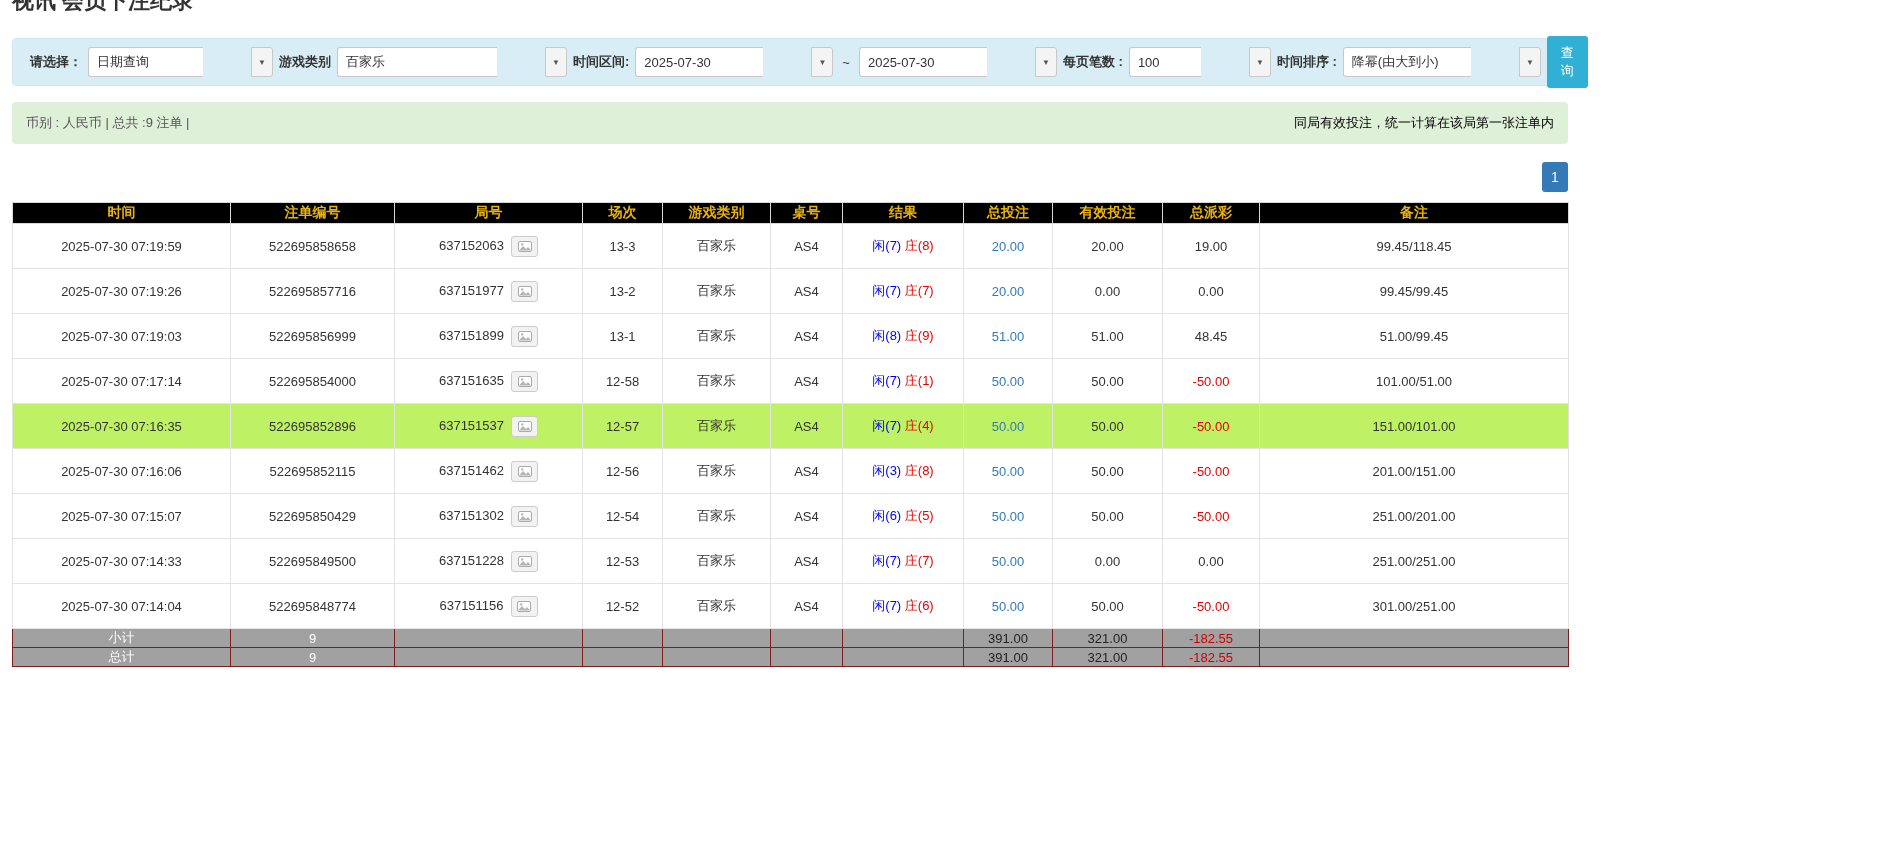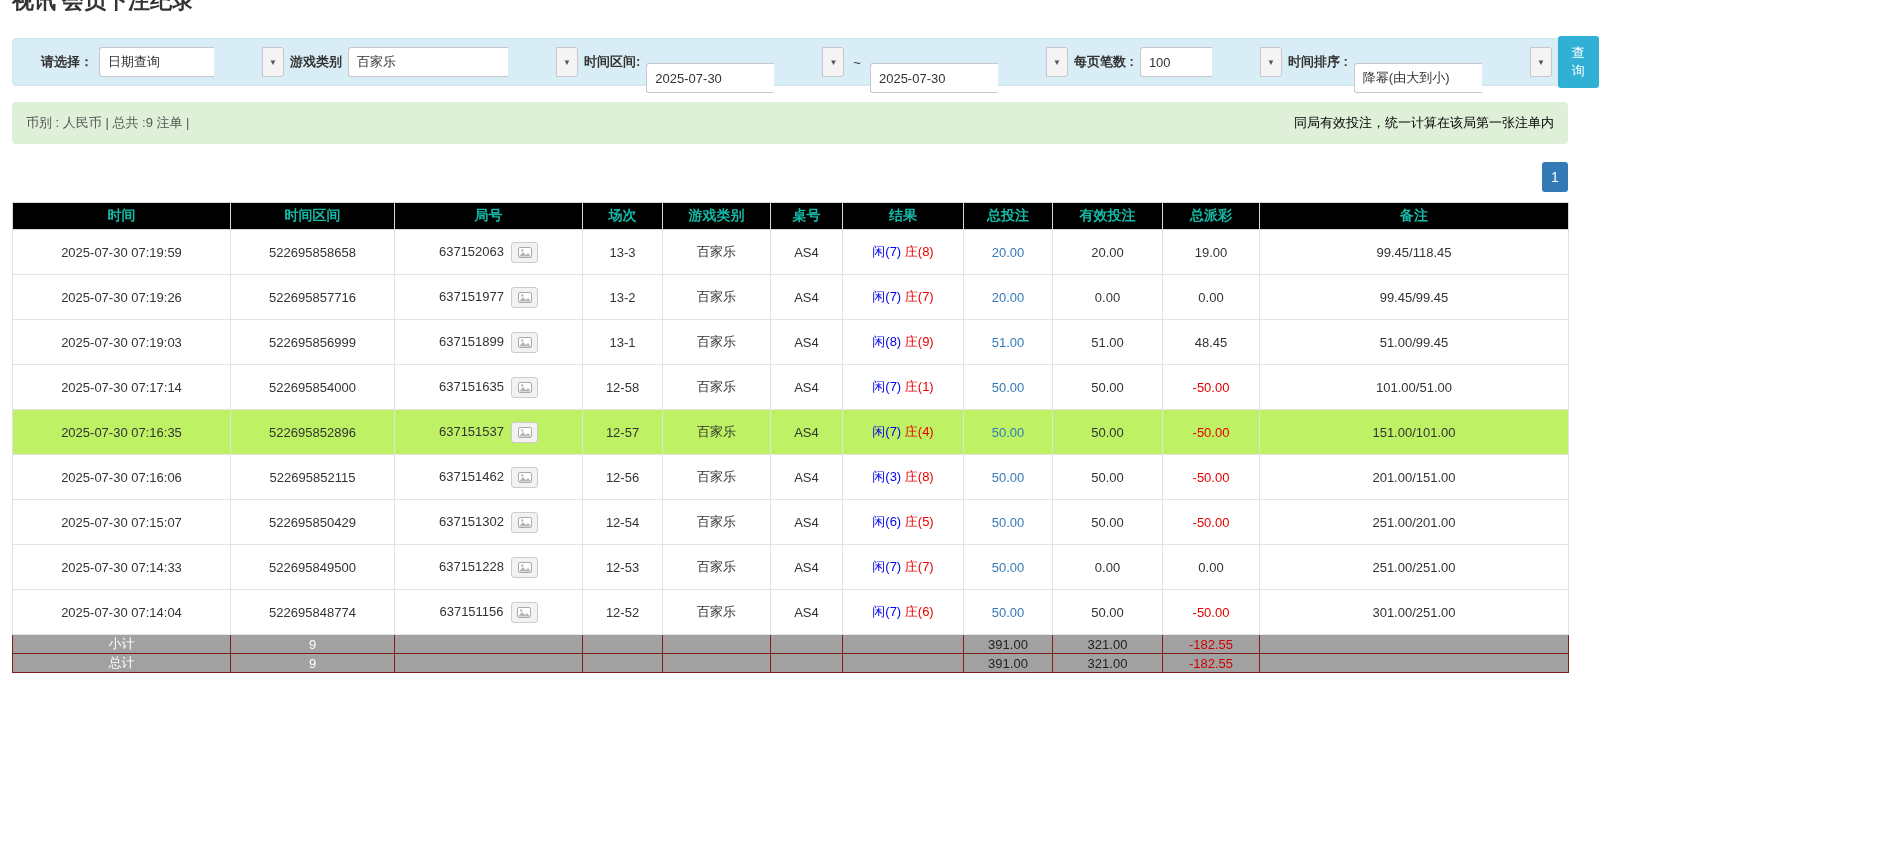--- a/index.html
+++ b/index.html
@@ -12,37 +12,37 @@
 
   .page-title {
     font-size: 22px; font-weight: bold; color: #333;
     margin-top: -14px; white-space: nowrap;
   }
 
   
   .filter-bar {
     margin-top: 22px; height: 48px;
     background: #d9edf7; border: 1px solid #cfe7f3; border-radius: 4px;
-    display: flex; align-items: center; padding: 0 28px; gap: 6px;
+    display: flex; align-items: center; padding: 0 17px; gap: 6px;
   }
   .flabel { font-size: 13px; font-weight: bold; color: #333; white-space: nowrap; }
   .combo { display: inline-flex; height: 30px; gap: 48px; }
   .combo input {
     height: 30px; border: 1px solid #c8c8c8; border-right: none;
     padding: 0 8px; font-size: 13px; color: #333; background: #fff;
     border-radius: 3px 0 0 3px; outline: none; font-family: inherit;
   }
   .combo .arrow {
     width: 22px; height: 30px; border: 1px solid #c8c8c8;
     background: #f4f4f4; border-radius: 0 3px 3px 0;
     display: flex; align-items: center; justify-content: center;
     font-size: 8px; color: #555; cursor: pointer; user-select: none;
   }
   .cw115 { width: 115px; } .cw160 { width: 160px; }
-  .cw128 { width: 128px; margin-top: 16px; } .cw72 { width: 72px; }
+  .cw128 { width: 128px; } .cw72 { width: 72px; }
   .tilde { font-size: 13px; color: #333; margin: 0 3px; }
   .btn-query {
     background: #31b0d5; color: #fff; border: none;
     border-radius: 3px; font-size: 13px; padding: 8px 14px;
     cursor: pointer; font-family: inherit;
   }
 
   
   .summary-bar {
     margin-top: 16px; height: 42px; background: #dff0d8; border-radius: 4px;
@@ -57,22 +57,22 @@
   .page-btn {
     min-width: 26px; height: 30px; padding: 0 8px;
     background: #337ab7; color: #fff; font-size: 14px;
     display: flex; align-items: center; justify-content: center;
     border-radius: 3px; cursor: pointer;
   }
 
   
   table { width: 1556px; border-collapse: collapse; table-layout: fixed; }
   th {
-    background: #000; color: #14b8a6; font-size: 14px; font-weight: bold;
-    height: 27px; border: 1px solid #d8d8d8; text-align: center;
+    background: #000; color: #eab308; font-size: 14px; font-weight: bold;
+    height: 21px; border: 1px solid #d8d8d8; text-align: center;
   }
   td {
     font-size: 13px; color: #333; text-align: center;
     border: 1px solid #e3e3e3; height: 45px; background: #fff;
     overflow: hidden; white-space: nowrap;
   }
   tr.hl td { background: #bef264; }
   .player { color: #0000ee; }
   .banker { color: #e60000; }
   .bet-link { color: #337ab7; cursor: pointer; text-decoration: none; }
@@ -154,21 +154,21 @@
         <col style="width: 72px;">
         <col style="width: 121px;">
         <col style="width: 89px;">
         <col style="width: 110px;">
         <col style="width: 97px;">
         <col style="width: 309px;">
       </colgroup>
     <thead>
         <tr>
           <th>时间</th>
-          <th>时间区间</th>
+          <th>注单编号</th>
           <th>局号</th>
           <th>场次</th>
           <th>游戏类别</th>
           <th>桌号</th>
           <th>结果</th>
           <th>总投注</th>
           <th>有效投注</th>
           <th>总派彩</th>
           <th>备注</th>
         </tr>

